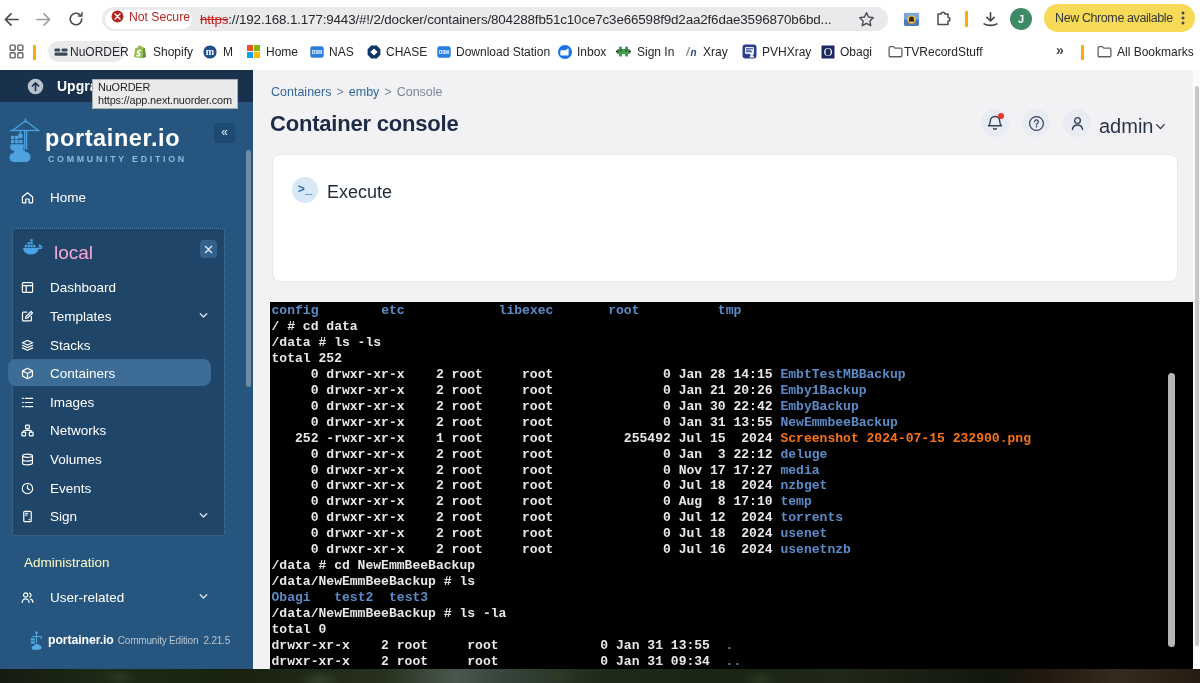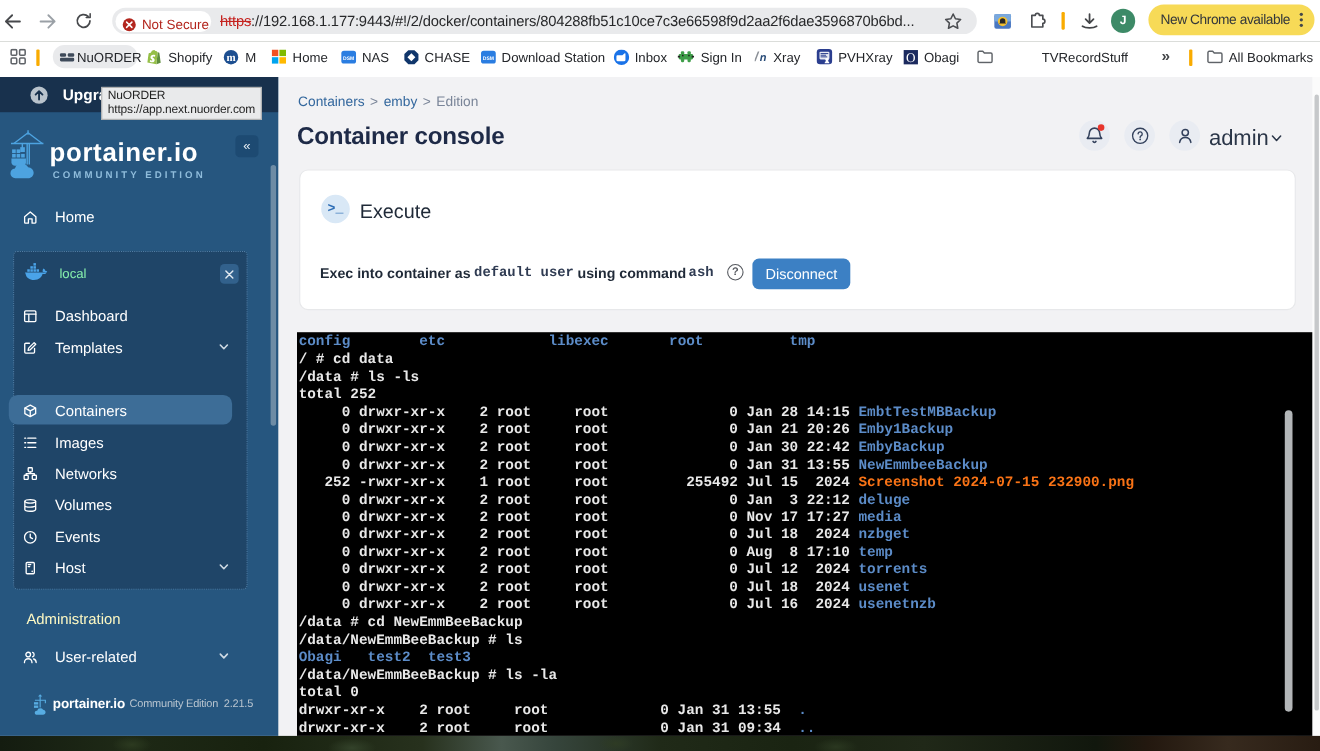--- a/index.html
+++ b/index.html
@@ -2,21 +2,21 @@
 <html><head><meta charset="utf-8">
 <style>
 *{margin:0;padding:0;box-sizing:border-box}
 html,body{width:1200px;height:683px;overflow:hidden}
 body{font-family:"Liberation Sans",sans-serif;position:relative;background:#1f2a18}
 .abs{position:absolute}
 #wall{left:0;top:655px;width:1200px;height:28px;background:radial-gradient(18px 8px at 120px 22px,#2c3a20 0,transparent 100%),radial-gradient(22px 9px at 320px 25px,#33422a 0,transparent 100%),radial-gradient(16px 7px at 560px 21px,#2e3b24 0,transparent 100%),radial-gradient(20px 8px at 760px 24px,#2a3720 0,transparent 100%),linear-gradient(90deg,#141c10 0,#1e2916 9%,#18220f 20%,#27311d 32%,#49584e 38%,#36453c 42%,#202a18 50%,#1a2412 60%,#202818 70%,#11170d 83%,#23180f 87%,#372a1e 93%,#281c12 100%)}
 #toolbar{left:0;top:0;width:1200px;height:38px;background:#fff}
 .tbico{position:absolute;top:10.5px}
 #addr{left:102px;top:7px;width:786px;height:24px;background:#e9eaec;border-radius:12px}
-#chip{position:absolute;left:3px;top:2.5px;width:87px;height:19px;background:#fff;border-radius:10px;display:flex;align-items:flex-end;gap:5px;padding:0 0 0 6px;font-size:12.2px;font-weight:400;color:#b3261e;white-space:nowrap}
+#chip{position:absolute;left:3px;top:2.5px;width:87px;height:19px;background:#fff;border-radius:10px;display:flex;align-items:flex-start;gap:5px;padding:0 0 0 6px;font-size:12.2px;font-weight:400;color:#b3261e;white-space:nowrap}
 #url{position:absolute;left:98px;top:4.5px;width:646px;overflow:hidden;font-size:13.4px;color:#27282a;white-space:nowrap;letter-spacing:-0.15px}
 #url .https{color:#c5221f;text-decoration:line-through}
 #newchrome{left:1044px;top:4px;width:151px;height:28px;background:#f7da57;border-radius:14px;display:flex;align-items:center;justify-content:space-between;font-size:12.5px;letter-spacing:-0.4px;color:#33373b;padding:0 10px 0 11px;white-space:nowrap}
 #avatar{left:1010px;top:8px;width:22px;height:22px;border-radius:50%;background:#3d8a67;color:#fff;font-size:11px;font-weight:700;display:flex;align-items:center;justify-content:center}
 .ysep{position:absolute;width:2.5px;background:#f9ab00;border-radius:1px}
 #bmbar{left:0;top:38px;width:1200px;height:32px;background:#fff}
 .bm{position:absolute;top:7px;height:13px;display:flex;align-items:center;font-size:12px;color:#24262a;white-space:nowrap}
 .bmi{position:absolute;top:6.5px;height:14px;display:flex;align-items:center}
 #nuochip{position:absolute;left:48px;top:3px;width:77px;height:21px;border-radius:11px;background:#e9eaec}
 #page{left:0;top:70px;width:1200px;height:599px;background:#f2f2f4}
@@ -229,21 +229,21 @@
         <rect x="0.5" y="0.5" width="13" height="13" fill="#1b2a5e"></rect>
         <text x="7" y="11.3" font-family="Liberation Serif,serif" font-size="12" fill="#fff" text-anchor="middle">O</text>
       </svg>
     </div>
     <div class="bm" style="left:840px">Obagi</div>
 <div class="bmi" style="left:888px">
       <svg width="15" height="13" viewBox="0 0 16 13" fill="none" stroke="#5f6368" stroke-width="1.4" stroke-linejoin="round">
         <path d="M1.2 2.5c0-.7.5-1.2 1.2-1.2h3.4l1.5 1.6h6.3c.7 0 1.2.5 1.2 1.2v6.8c0 .7-.5 1.2-1.2 1.2H2.4c-.7 0-1.2-.5-1.2-1.2z"></path>
       </svg>
     </div>
-    <div class="bm" style="left:947px">TVRecordStuff</div>
+    <div class="bm" style="left:904px">TVRecordStuff</div>
 <div class="bmi" style="left:1097px">
       <svg width="15" height="13" viewBox="0 0 16 13" fill="none" stroke="#5f6368" stroke-width="1.4" stroke-linejoin="round">
         <path d="M1.2 2.5c0-.7.5-1.2 1.2-1.2h3.4l1.5 1.6h6.3c.7 0 1.2.5 1.2 1.2v6.8c0 .7-.5 1.2-1.2 1.2H2.4c-.7 0-1.2-.5-1.2-1.2z"></path>
       </svg>
     </div>
     <div class="bm" style="left:1117px">All Bookmarks</div>
   <div class="bm" style="left:1056px;font-size:14px;font-weight:700;color:#434548;top:5px">»</div>
   <span class="ysep" style="left:1081px;top:7px;height:15px"></span>
 </div>
 <div class="abs" id="page">
@@ -293,21 +293,21 @@
 <path d="M19.2 8.9c-.2-1.4.2-2.6.9-3.3 1 .5 1.8 1.5 2 2.6.8-.2 1.6 0 2 .4-.3.6-1.1 1.1-2 1.2z"></path>
 <rect x="3.2" y="6.4" width="2.6" height="2.6"></rect>
             <rect x="6.4" y="6.4" width="2.6" height="2.6"></rect>
             <rect x="9.6" y="6.4" width="2.6" height="2.6"></rect>
             <rect x="12.8" y="6.4" width="2.6" height="2.6"></rect>
             <rect x="6.4" y="3.2" width="2.6" height="2.6"></rect>
             <rect x="9.6" y="3.2" width="2.6" height="2.6"></rect>
             <rect x="9.6" y="0" width="2.6" height="2.6"></rect>
 </g>
         </svg></div>
-    <div id="llabel" style="color:#86efac;font-size:12px">local</div>
+    <div id="llabel" style="color:#f9a8d4;font-size:19px">local</div>
     <div id="lclose">
         <svg width="9" height="9" viewBox="0 0 10 10" stroke="#dfe8f0" stroke-width="1.5" stroke-linecap="round">
           <path d="M1.5 1.5l7 7M8.5 1.5l-7 7"></path>
         </svg>
       </div>
     <div class="srow" style="top:203px">
         <span class="mico">
           <svg viewBox="0 0 14 14" fill="none" stroke="#fff" stroke-width="1.3" stroke-linecap="round" stroke-linejoin="round">
             <rect x="1.5" y="1.8" width="11" height="10.4" rx="1"></rect>
             <path d="M1.5 5h11M5.6 5v7.2"></path>
@@ -320,20 +320,29 @@
           <svg viewBox="0 0 14 14" fill="none" stroke="#fff" stroke-width="1.3" stroke-linecap="round" stroke-linejoin="round">
             <path d="M6.2 2.2H2.6a1 1 0 0 0-1 1v7.6a1 1 0 0 0 1 1h7.6a1 1 0 0 0 1-1V7.2"></path>
             <path d="M10.8 1.6l1.6 1.6-5.4 5.4-2.1.5.5-2.1z"></path>
           </svg>
         </span>
         <span class="mlabel">Templates</span>
         <span class="chev" style="right:16px"><svg viewBox="0 0 12 12" width="11" height="11" fill="none" stroke="#cfdae4" stroke-width="1.6" stroke-linecap="round" stroke-linejoin="round">
             <path d="M2.5 4 6 7.7 9.5 4"></path>
           </svg></span>
       </div>
+<div class="srow" style="top:261px">
+        <span class="mico">
+          <svg viewBox="0 0 14 14" fill="none" stroke="#fff" stroke-width="1.3" stroke-linecap="round" stroke-linejoin="round">
+            <path d="M7 1.5 12.5 4 7 6.5 1.5 4z"></path>
+            <path d="M1.5 6.8 7 9.3l5.5-2.5M1.5 9.6 7 12.1l5.5-2.5"></path>
+          </svg>
+        </span>
+        <span class="mlabel">Stacks</span>
+      </div>
 <div class="srow" style="top:289px">
         <span class="mico">
           <svg viewBox="0 0 14 14" fill="none" stroke="#fff" stroke-width="1.3" stroke-linecap="round" stroke-linejoin="round">
             <path d="M7 1.4 12.3 4.2v5.6L7 12.6 1.7 9.8V4.2z"></path>
             <path d="M1.9 4.3 7 7l5.1-2.7M7 7v5.4"></path>
           </svg>
         </span>
         <span class="mlabel">Containers</span>
       </div>
 <div class="srow" style="top:318px">
@@ -374,21 +383,21 @@
         <span class="mlabel">Events</span>
       </div>
 <div class="srow" style="top:432px">
         <span class="mico">
           <svg viewBox="0 0 14 14" fill="none" stroke="#fff" stroke-width="1.3" stroke-linecap="round" stroke-linejoin="round">
             <rect x="3" y="1.5" width="8" height="11" rx="1"></rect>
             <path d="M5 3.5h2.5M5 5.5h1.5"></path>
             <circle cx="8.9" cy="10.2" r=".8" fill="#fff" stroke="none"></circle>
           </svg>
         </span>
-        <span class="mlabel">Host</span>
+        <span class="mlabel">Sign</span>
         <span class="chev" style="right:16px"><svg viewBox="0 0 12 12" width="11" height="11" fill="none" stroke="#cfdae4" stroke-width="1.6" stroke-linecap="round" stroke-linejoin="round">
             <path d="M2.5 4 6 7.7 9.5 4"></path>
           </svg></span>
       </div>
     <div id="admlabel">Administration</div>
     <div id="userrow">
         <span class="mico">
           <svg viewBox="0 0 14 14" fill="none" stroke="#fff" stroke-width="1.3" stroke-linecap="round" stroke-linejoin="round">
             <circle cx="5" cy="4.4" r="2.3"></circle>
             <path d="M1.3 12.3c0-2.3 1.6-3.8 3.7-3.8s3.7 1.5 3.7 3.8"></path>
@@ -413,21 +422,21 @@
             <rect x="2" y="24" width="9" height="5"></rect>
 <path d="M15 30a6.5 6.5 0 0 0-6.3 4.9 4.6 4.6 0 0 0-5.2 4.1c0 2.6 2.1 4.6 4.7 4.6h12.9c2.9 0 5.3-2.3 5.3-5.2s-2.3-5.2-5.2-5.3A6.5 6.5 0 0 0 15 30z"></path>
           </g>
         </svg>
         <span class="pn">portainer.io</span>
         <span class="ce">Community Edition&nbsp; 2.21.5</span>
       </div>
     <div id="sbscroll"></div>
   </div>
   <div id="content">
-    <div id="crumb"><span class="lnk">Containers</span><span class="sep">&gt;</span><span class="lnk">emby</span><span class="sep">&gt;</span><span>Edition</span></div>
+    <div id="crumb"><span class="lnk">Containers</span><span class="sep">&gt;</span><span class="lnk">emby</span><span class="sep">&gt;</span><span>Console</span></div>
     <div id="title">Container console</div>
     <div class="hicon" style="left:728px">
         <svg width="18" height="18" viewBox="0 0 16 16" fill="none" stroke="#33415c" stroke-width="1.25" stroke-linecap="round" stroke-linejoin="round">
           <path d="M8 2.2a4.2 4.2 0 0 0-4.2 4.2c0 2-.9 3.4-1.6 4.1h11.6c-.7-.7-1.6-2.1-1.6-4.1A4.2 4.2 0 0 0 8 2.2z"></path>
           <path d="M6.8 12.9a1.3 1.3 0 0 0 2.4 0"></path>
         </svg>
         <span style="position:absolute;left:16.5px;top:4px;width:6px;height:6px;border-radius:50%;background:#e8352c"></span>
       </div>
     <div class="hicon" style="left:769px">
         <svg width="17" height="17" viewBox="0 0 17 17" fill="none" stroke="#33415c" stroke-width="1.2">
@@ -442,28 +451,20 @@
           <path d="M3.2 13.6c.4-2.6 2.3-4.2 4.8-4.2s4.4 1.6 4.8 4.2"></path>
         </svg>
       </div>
     <div id="adminname">admin</div>
     <span id="admchev"><svg viewBox="0 0 14 14" width="13" height="13" fill="none" stroke="#2a3547" stroke-width="1.5" stroke-linecap="round" stroke-linejoin="round">
           <path d="M3 5 7 9.3 11 5"></path>
         </svg></span>
     <div id="card1">
       <div id="execicon">&gt;_</div>
       <div id="exectitle">Execute</div>
-      <div id="execrow">
-          <span class="t" style="left:18px">Exec into container as</span>
-          <span class="t mono" style="left:158px">default user</span>
-          <span class="t" style="left:252px">using command</span>
-          <span class="t mono" style="left:353px">ash</span>
-          <span id="qm">?</span>
-          <div id="disconnect">Disconnect</div>
-        </div>
     </div>
     <div id="termwrap">
         <div id="term">
           <pre><span class="tb">config</span>        <span class="tb">etc</span>            <span class="tb">libexec</span>       <span class="tb">root</span>          <span class="tb">tmp</span>
 / # cd data
 /data # ls -ls
 total 252
      0 drwxr-xr-x    2 root     root              0 Jan 28 14:15 <span class="tb">EmbtTestMBBackup</span>
      0 drwxr-xr-x    2 root     root              0 Jan 21 20:26 <span class="tb">Emby1Backup</span>
      0 drwxr-xr-x    2 root     root              0 Jan 30 22:42 <span class="tb">EmbyBackup</span>

